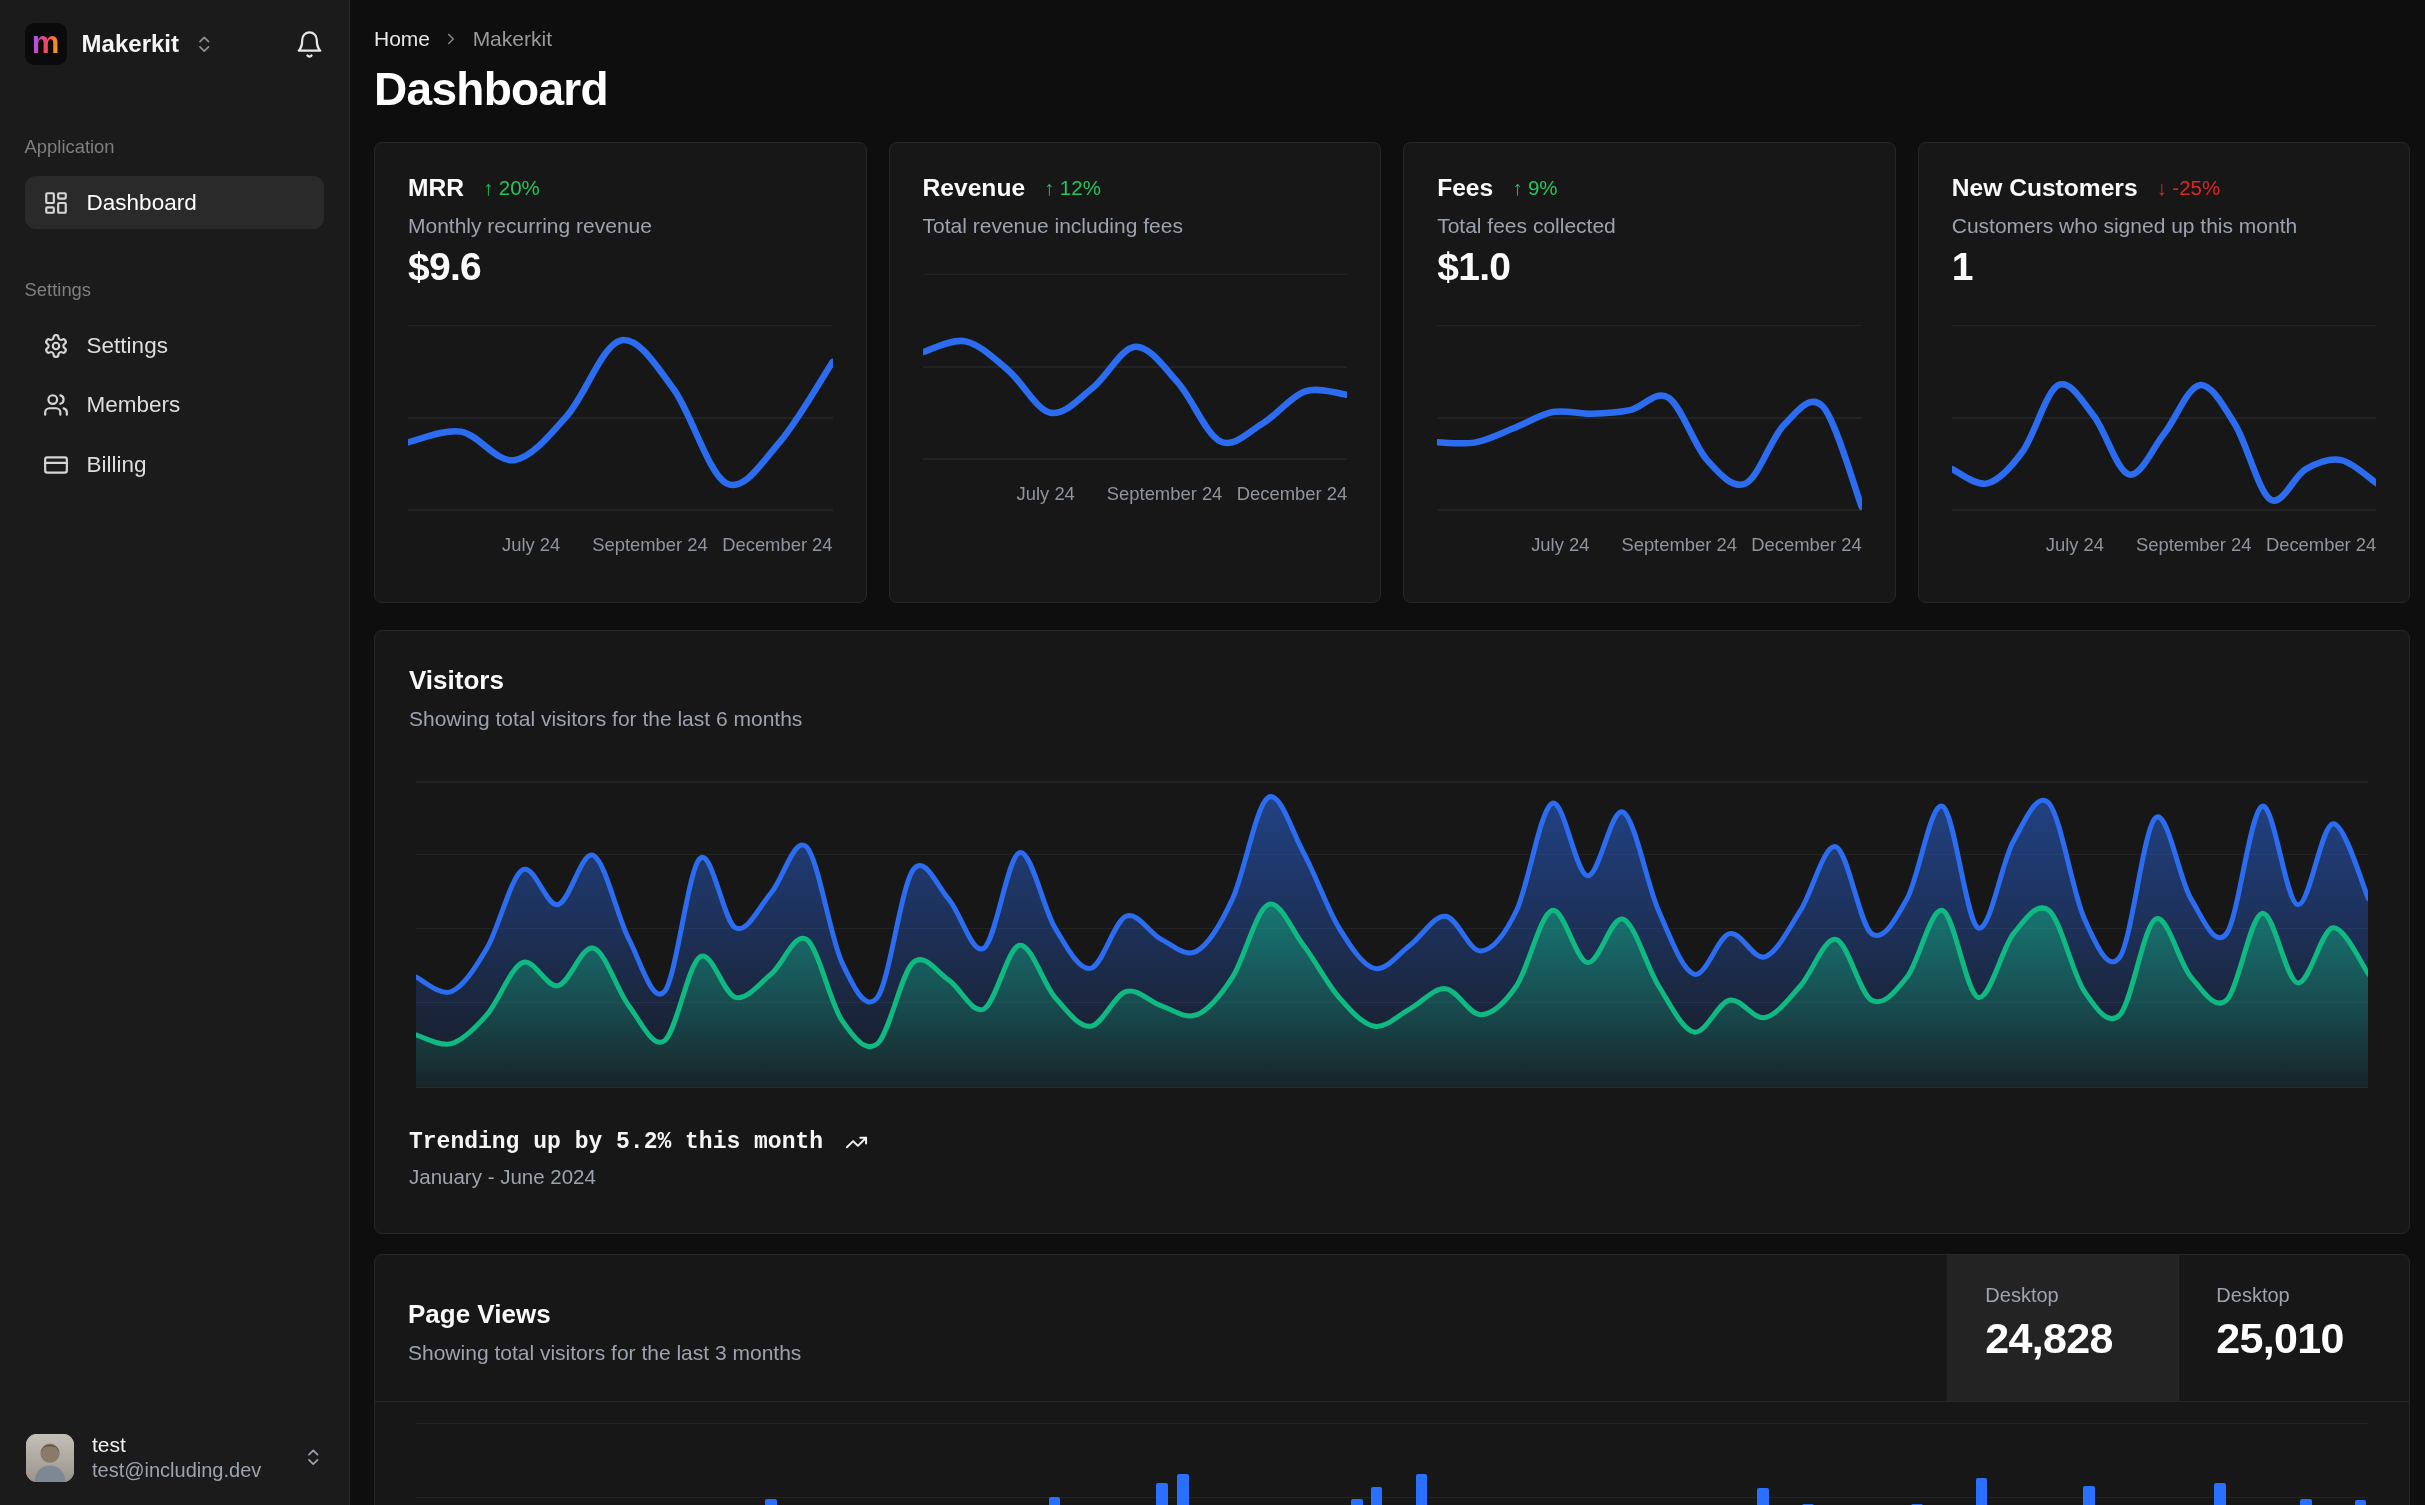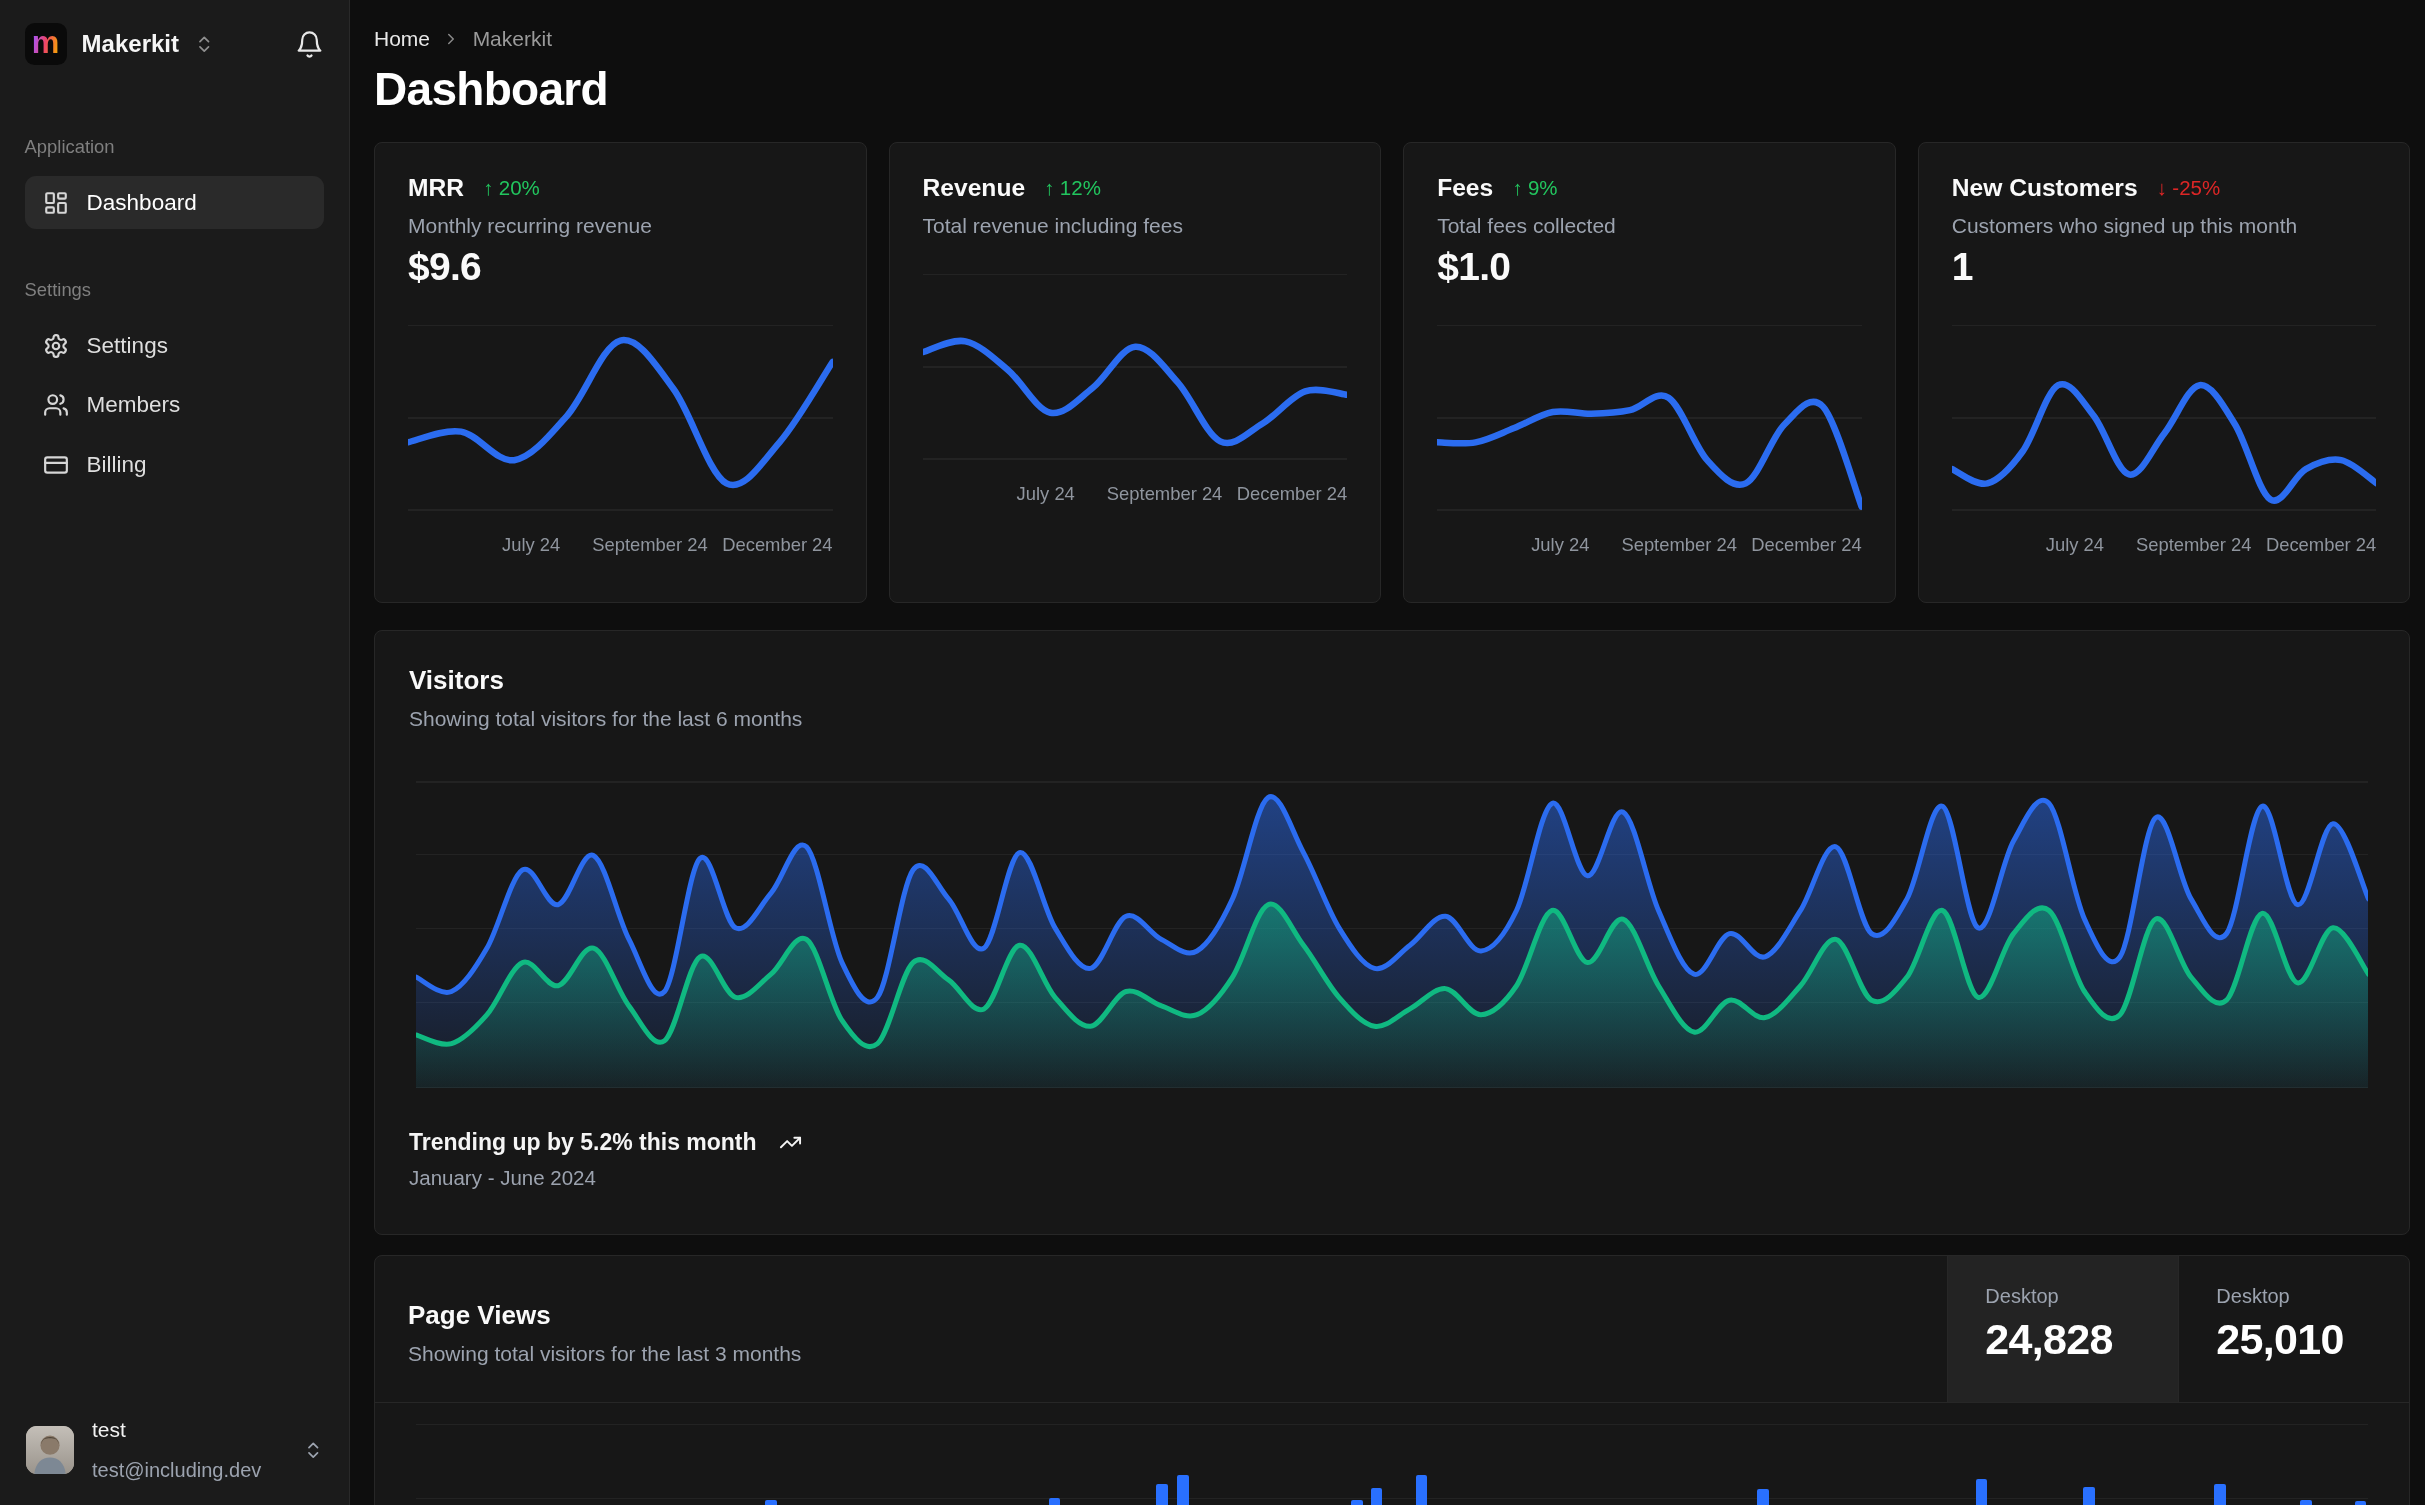--- a/index.html
+++ b/index.html
@@ -36,21 +36,21 @@
     display:flex; align-items:center; gap:18px; height:53px; border-radius:11px;
     padding:0 18px; font-size:22.5px; color:#dedede; cursor:pointer;
   }
   .nav-item.active { background:#2a2a2a; color:#ffffff; }
   .nav-item .nicon { display:flex; color:#d6d6d6; }
   .user-footer {
     position:absolute; left:0; right:0; bottom:0; padding:20.5px 26px 23px 26px;
     display:flex; align-items:center; gap:18px;
   }
   .avatar { width:48px; height:48px; border-radius:11px; overflow:hidden; flex:0 0 auto; }
-  .user-texts { display:flex; flex-direction:column; gap:17px; min-width:0; }
+  .user-texts { display:flex; flex-direction:column; gap:2px; min-width:0; }
   .user-name { font-size:21px; color:#f2f2f2; }
   .user-email { font-size:20px; color:#9ca3af; }
   .user-caret { margin-left:auto; color:#9ca3af; display:flex; }
   
   .main { position:absolute; left:350px; top:0; right:0; bottom:0; padding:27px 15.7px 0 24px; }
   .breadcrumb { display:flex; align-items:center; gap:12.3px; font-size:21px; }
   .bc-home { color:#e8e8e8; cursor:pointer; }
   .bc-sep { color:#8a8a8a; display:flex; }
   .bc-current { color:#9a9a9a; }
   .page-title { margin-top:11px; font-size:46px; font-weight:700; letter-spacing:-0.7px; color:#ffffff; }
@@ -74,21 +74,21 @@
   .spark-labels span {
     position:absolute; transform:translateX(-50%); font-size:18.4px; color:#8f959e; white-space:nowrap;
   }
   .sl-0 { left:29%; } .sl-1 { left:57%; } .sl-2 { left:87%; }
   
   .visitors-card { margin-top:27px; padding:34px 41px 44px 34px; }
   .vis-title { font-size:26px; font-weight:700; }
   .vis-sub { margin-top:11px; font-size:21px; color:#9ca3af; }
   .area-wrap { margin-top:40px; height:317px; position:relative; margin-left:6.8px; }
   .vis-footer { margin-top:41px; }
-  .vis-trend { display:flex; align-items:center; gap:22px; font-size:23px; font-weight:600; color:#f5f5f5; }
+  .vis-trend { display:flex; align-items:center; gap:22px; font-size:23px; font-weight:600; color:#f5f5f5;font-family:Liberation Mono, monospace; }
   .vis-trend .ticon { display:flex; color:#f5f5f5; }
   .vis-range { margin-top:9.6px; font-size:20.5px; color:#9ca3af; }
   
   .pv-card { margin-top:20.5px; height:437px; overflow:hidden; padding:0; }
   .pv-head { display:flex; align-items:stretch; border-bottom:1.4px solid #272727; min-height:147px; }
   .pv-head-left { padding:44px 33px 27px 33px; flex:1 1 auto; }
   .pv-title { font-size:26px; font-weight:700; }
   .pv-sub { margin-top:11px; font-size:21px; color:#9ca3af; }
   .pv-tabs { display:flex; }
   .pv-tab {

